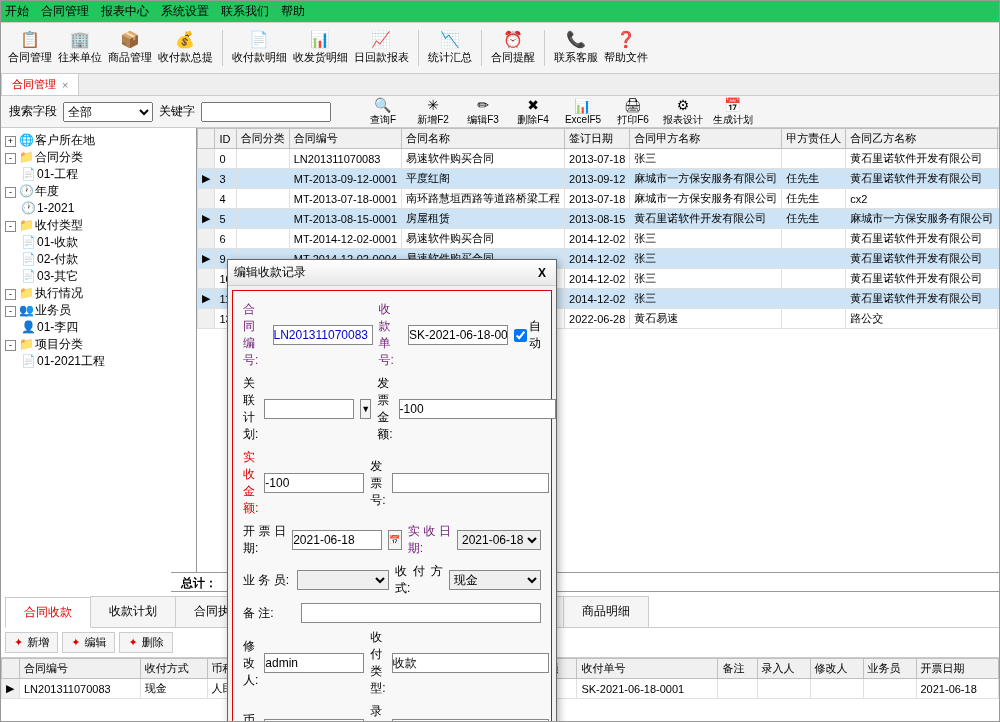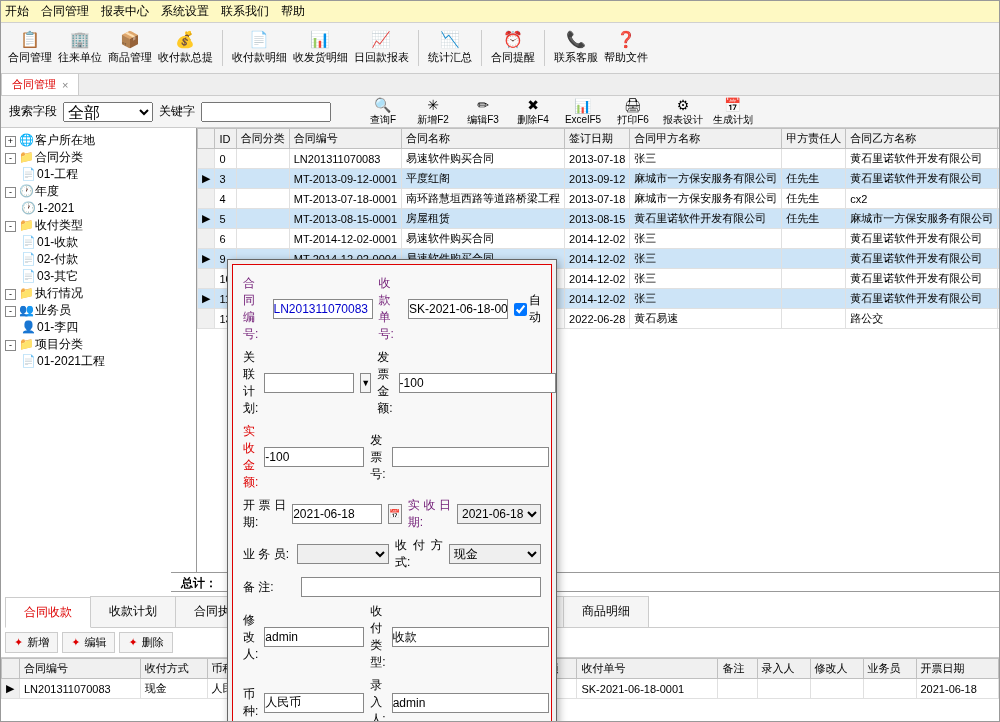--- a/index.html
+++ b/index.html
@@ -1,28 +1,28 @@
 <!DOCTYPE html>
 <html><head>
 <meta charset="utf-8">
 <style>
 * { margin: 0; padding: 0; box-sizing: border-box; }
 body { font-family: "Microsoft YaHei", SimSun, sans-serif; font-size: 12px; background: #fff; width: 1000px; height: 722px; overflow: hidden; position: relative; border: 1px solid #999; }
-.menubar { background: #fef9c3; border-bottom: 1px solid #d0d0d0; padding: 2px 4px; display: flex; gap: 12px; }
+.menubar { background: #22c55e; border-bottom: 1px solid #d0d0d0; padding: 2px 4px; display: flex; gap: 12px; }
 .menubar span { cursor: pointer; }
 .toolbar { background: #f5f5f5; border-bottom: 1px solid #ccc; padding: 4px 6px; display: flex; gap: 4px; align-items: center; }
 .tb-btn { display: flex; flex-direction: column; align-items: center; justify-content: center; min-width: 46px; height: 42px; border: 1px solid transparent; cursor: pointer; font-size: 11px; gap: 2px; }
 .tb-icon { font-size: 16px; line-height: 1; }
 .tb-sep { width: 1px; height: 36px; background: #ccc; margin: 0 4px; }
 .tabbar { background: #eee; border-bottom: 1px solid #ccc; height: 22px; display: flex; align-items: flex-end; }
 .tab { padding: 3px 10px; border: 1px solid #ccc; border-bottom: none; background: #fff; font-size: 11px; display: flex; gap: 6px; align-items: center; }
 .tab.active { color: #d00; }
 .tab-close { cursor: pointer; color: #888; }
 .searchbar { background: #f5f5f5; border-bottom: 1px solid #ccc; padding: 4px 8px; display: flex; align-items: center; gap: 6px; height: 32px; }
-.searchbar select, .searchbar input { font-size: 16px; height: 20px; }
+.searchbar select, .searchbar input { font-size: 12px; height: 20px; }
 .searchbar select { width: 90px; }
 .searchbar input { width: 130px; }
 .sb-btn { display: flex; flex-direction: column; align-items: center; font-size: 10px; min-width: 40px; cursor: pointer; }
 .sb-icon { font-size: 14px; }
 .main { display: flex; height: 444px; position: relative; }
 .tree-panel { width: 196px; border-right: 1px solid #999; overflow: auto; padding: 4px; font-size: 12px; }
 .tree-node { white-space: nowrap; line-height: 17px; }
 .tree-toggle { display: inline-block; width: 11px; height: 11px; border: 1px solid #888; text-align: center; line-height: 9px; font-size: 9px; margin-right: 3px; cursor: pointer; }
 .tree-children { padding-left: 16px; }
 .tree-icon { display: inline-block; width: 14px; text-align: center; margin-right: 2px; }
@@ -381,20 +381,24 @@
           <td></td>
           <td></td>
           <td></td>
           <td>2021-06-18</td>
         </tr>
       </tbody>
     </table>
 </div>
 
 <div class="dialog">
+  <div class="dlg-title">
+    <span>编辑收款记录</span>
+    <span class="dlg-close">X</span>
+  </div>
   <div class="dlg-body">
     <div class="dlg-row">
       <span class="dlg-lbl red">合同编号:</span>
       <input type="text" class="w100" style="color: rgb(0, 0, 204);" value="LN201311070083">
       <span class="dlg-lbl red">收款单号:</span>
       <input type="text" class="w100" value="SK-2021-06-18-0001" style="">
       <label class="checkbox-label">
           <input type="checkbox" checked="" style="">
           <span>自动</span>
         </label>

